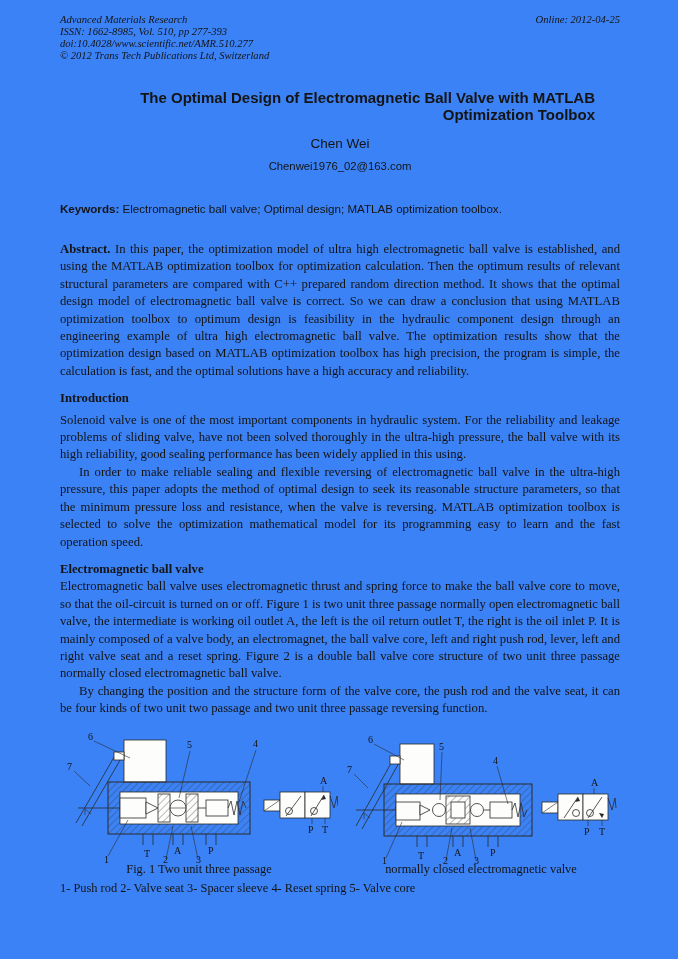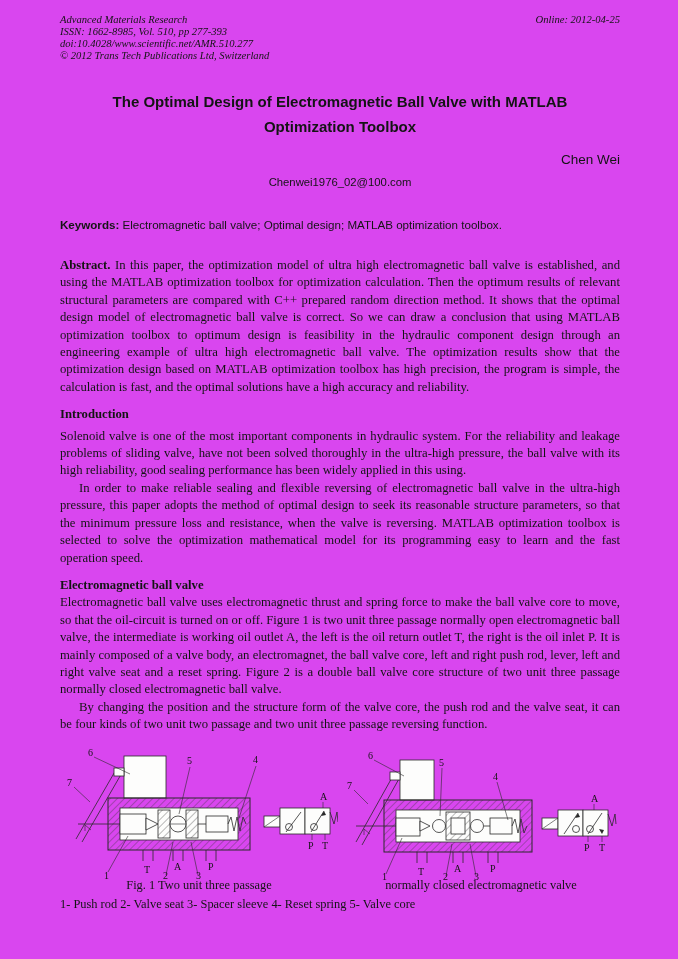--- a/index.html
+++ b/index.html
@@ -1,37 +1,37 @@
 <!DOCTYPE html>
 <html><head>
 <meta charset="utf-8">
 <style>
   html,body{margin:0;padding:0;background:#e8e8e8;}
   .page{
     position:relative;
     width:678px;height:959px;
-    background:#d946ef;
+    background:#3b82f6;
     font-family:"Liberation Serif",serif;
     color:#141414;
     overflow:hidden;
     box-sizing:border-box;
     padding:14px 58px 0 60px;
   }
   
   .hdr{display:flex;justify-content:space-between;align-items:flex-start;
        font-style:italic;font-size:10.6px;line-height:12px;}
   .hdr-left div{white-space:nowrap;}
   .hdr-right{white-space:nowrap;}
   
   .title{
-    margin:27px auto 0;max-width:510px;text-align:center;
+    margin:27px auto 0;max-width:510px;text-align:right;
     font-family:"Liberation Sans",sans-serif;font-weight:bold;
-    font-size:15px;line-height:25px;
+    font-size:15px;line-height:17px;
   }
-  .author{margin-top:13px;text-align:right;
+  .author{margin-top:13px;text-align:center;
     font-family:"Liberation Sans",sans-serif;font-size:13.5px;}
   .affil{margin:12px auto 0;max-width:560px;text-align:center;
     font-family:"Liberation Sans",sans-serif;font-size:11.6px;line-height:15.5px;}
   .email{margin-top:9px;text-align:center;
     font-family:"Liberation Sans",sans-serif;font-size:11.3px;}
   
   .keywords{margin-top:29px;font-family:"Liberation Sans",sans-serif;
     font-size:11.6px;line-height:15px;}
   .keywords .kw-label{font-weight:bold;}
   
@@ -62,21 +62,21 @@
       <div>Advanced Materials Research</div>
       <div>ISSN: 1662-8985, Vol. 510, pp 277-393</div>
       <div>doi:10.4028/www.scientific.net/AMR.510.277</div>
       <div>© 2012 Trans Tech Publications Ltd, Switzerland</div>
     </div>
     <div class="hdr-right">Online: 2012-04-25</div>
   </div>
 
   <div class="title">The Optimal Design of Electromagnetic Ball Valve with MATLAB Optimization Toolbox</div>
   <div class="author">Chen Wei</div>
-  <div class="email">Chenwei1976_02@100.com</div>
+  <div class="email">Chenwei1976_02@163.com</div>
 
   <div class="keywords">
     <span class="kw-label">Keywords:</span>
     <span>Electromagnetic ball valve; Optimal design; MATLAB optimization toolbox.</span>
   </div>
 
   <div class="para abstract">
     <span class="b">Abstract.</span>
     <span>In this paper, the optimization model of ultra high electromagnetic ball valve is established, and using the MATLAB optimization toolbox for optimization calculation. Then the optimum results of relevant structural parameters are compared with C++ prepared random direction method. It shows that the optimal design model of electromagnetic ball valve is correct. So we can draw a conclusion that using MATLAB optimization toolbox to optimum design is feasibility in the hydraulic component design through an engineering example of ultra high electromagnetic ball valve. The optimization results show that the optimization design based on MATLAB optimization toolbox has high precision, the program is simple, the calculation is fast, and the optimal solutions have a high accuracy and reliability.</span>
   </div>

